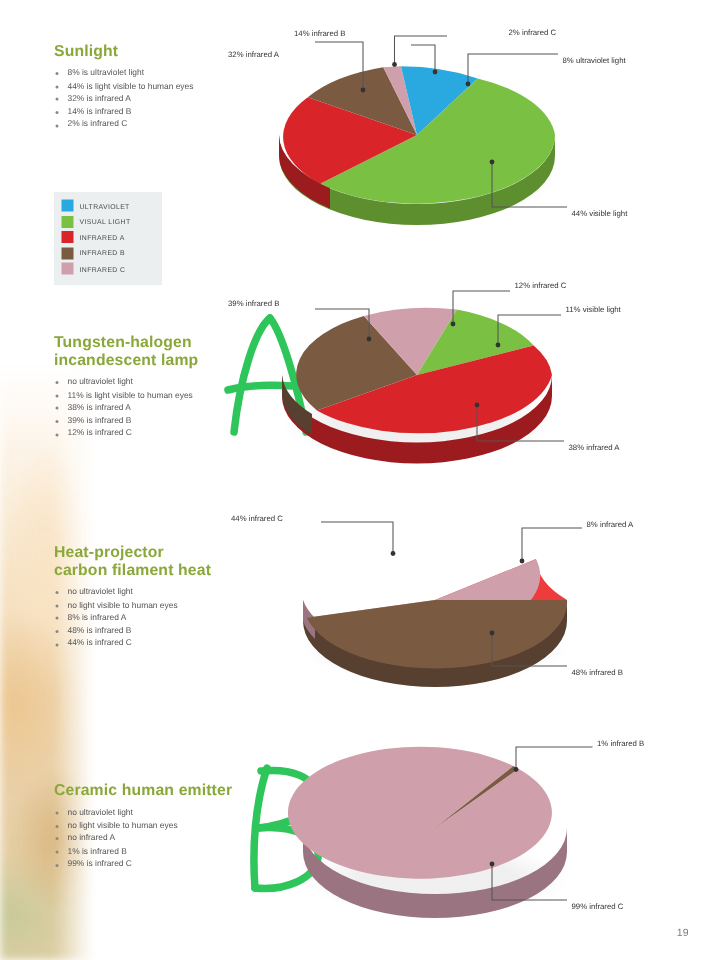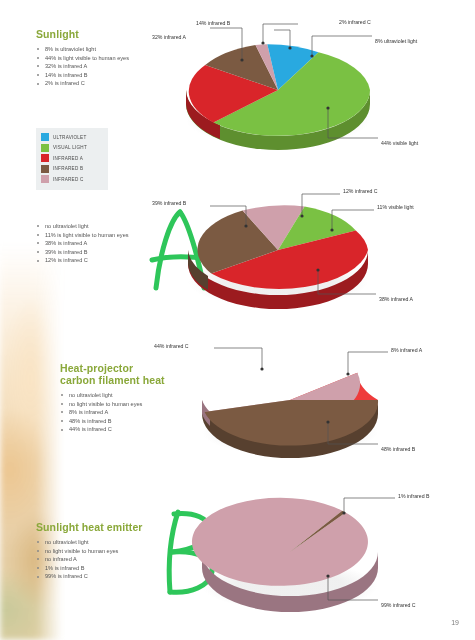--- a/index.html
+++ b/index.html
@@ -160,20 +160,24 @@
       </g>
     </svg>
     <span class="callout-txt" style="left:2px; top:26px;">32% infrared A</span>
     <span class="callout-txt" style="left:46px; top:12px;">14% infrared B</span>
     <span class="callout-txt" style="left:189px; top:11px;">2% infrared C</span>
     <span class="callout-txt" style="left:225px; top:30px;">8% ultraviolet light</span>
     <span class="callout-txt" style="left:231px; top:132px;">44% visible light</span>
   </div>
 
   <div class="block" style="top:222px;">
+    <h2>
+      <span>Tungsten-halogen</span><br>
+      <span>incandescent lamp</span>
+    </h2>
     <ul>
       <li>no ultraviolet light</li>
       <li>11% is light visible to human eyes</li>
       <li>38% is infrared A</li>
       <li>39% is infrared B</li>
       <li>12% is infrared C</li>
     </ul>
   </div>
 
   <div class="hand" style="left:146px; top:204px;">
@@ -220,21 +224,21 @@
         <circle cx="182" cy="52" r="1.6"></circle>
         <circle cx="168" cy="92" r="1.6"></circle>
       </g>
     </svg>
     <span class="callout-txt" style="left:2px;  top:22px;">39% infrared B</span>
     <span class="callout-txt" style="left:193px; top:10px;">12% infrared C</span>
     <span class="callout-txt" style="left:227px; top:26px;">11% visible light</span>
     <span class="callout-txt" style="left:229px; top:118px;">38% infrared A</span>
   </div>
 
-  <div class="block" style="top:362px;margin-left:24px;">
+  <div class="block" style="top:362px;">
     <h2>
       <span>Heat-projector</span><br>
       <span>carbon filament heat</span>
     </h2>
     <ul>
       <li>no ultraviolet light</li>
       <li>no light visible to human eyes</li>
       <li>8% is infrared A</li>
       <li>48% is infrared B</li>
       <li>44% is infrared C</li>
@@ -269,21 +273,21 @@
         <circle cx="198" cy="40" r="1.6"></circle>
         <circle cx="178" cy="88" r="1.6"></circle>
       </g>
     </svg>
     <span class="callout-txt" style="left:4px;  top:9px;">44% infrared C</span>
     <span class="callout-txt" style="left:241px; top:13px;">8% infrared A</span>
     <span class="callout-txt" style="left:231px; top:112px;">48% infrared B</span>
   </div>
 
   <div class="block" style="top:521px;">
-    <h2>Sunlight heat emitter</h2>
+    <h2>Ceramic human emitter</h2>
     <ul>
       <li>no ultraviolet light</li>
       <li>no light visible to human eyes</li>
       <li>no infrared A</li>
       <li>1% is infrared B</li>
       <li>99% is infrared C</li>
     </ul>
   </div>
 
   <div class="hand" style="left:160px; top:506px;">

